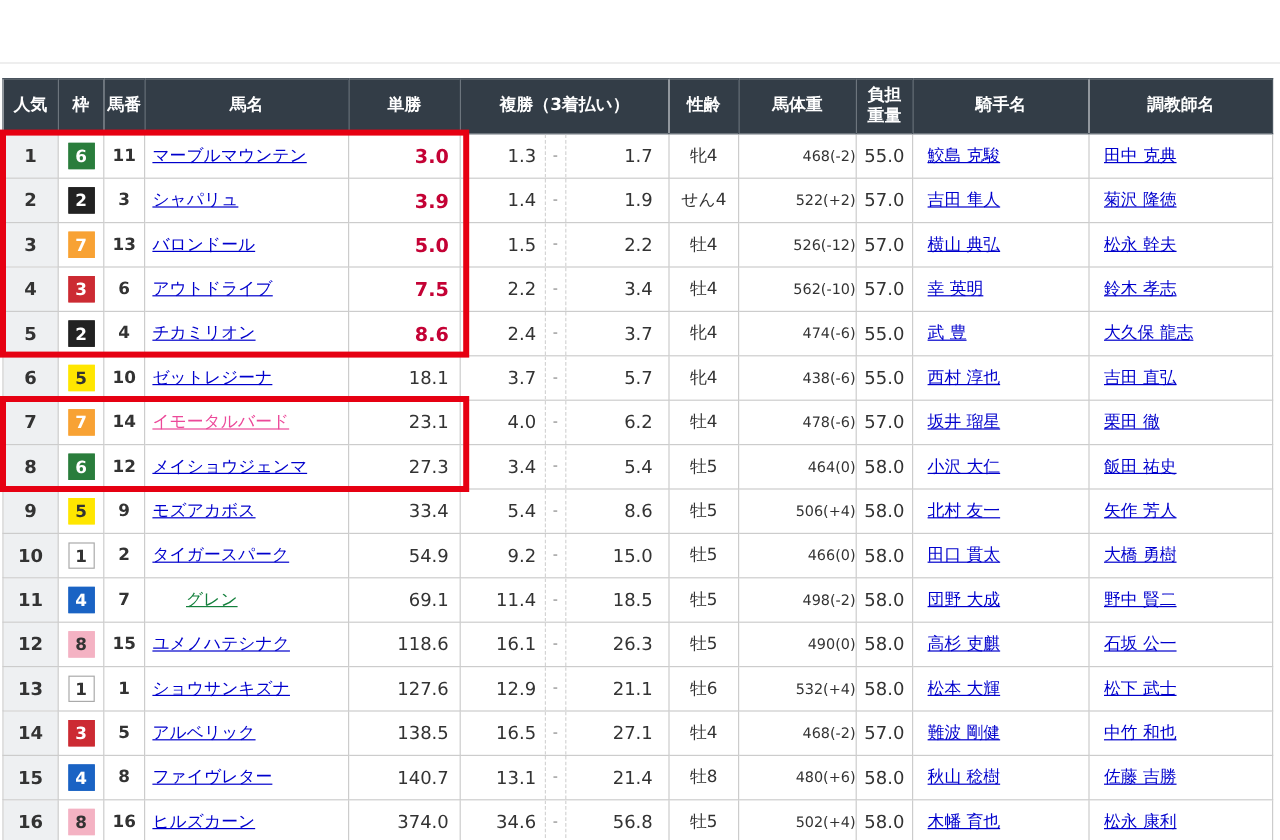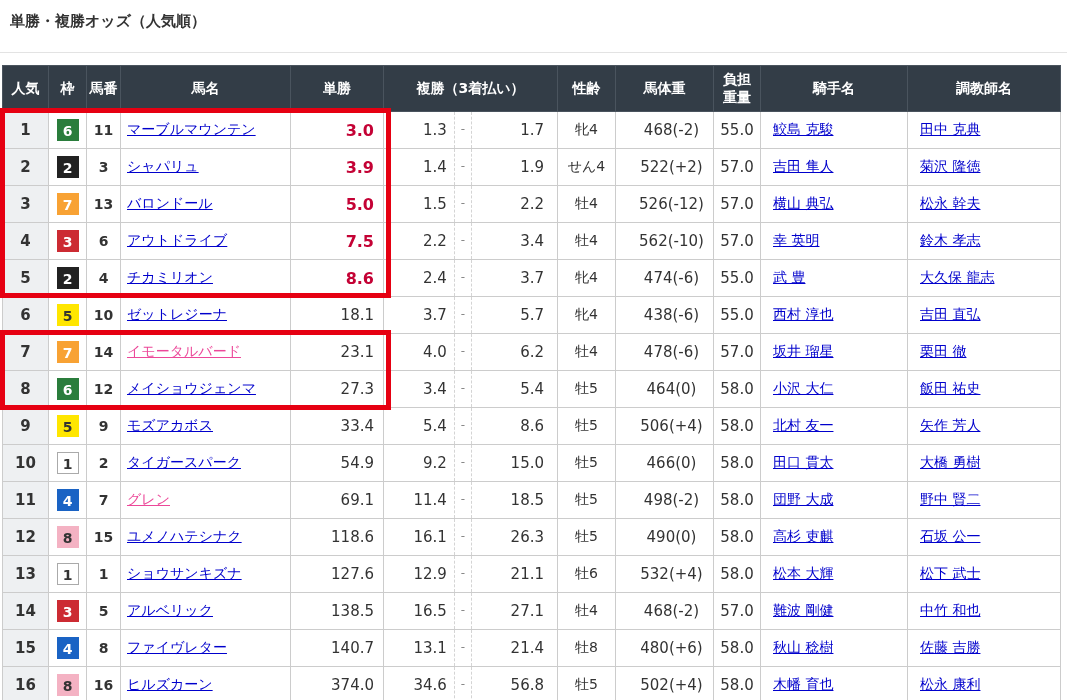--- a/index.html
+++ b/index.html
@@ -55,37 +55,36 @@
   .place-wrap { display:flex; align-items:center; height:100%; font-size:15px; }
   .place-low  { flex:1 1 0; text-align:right; padding-right:7px; }
   .place-dash {
     flex:0 0 18px; text-align:center; color:#888888; font-size:12px;
     border-left:1px dashed #d4d4d4; border-right:1px dashed #d4d4d4;
     height:100%; line-height:35px;
   }
   .place-high { flex:1.15 1 0; text-align:right; padding-right:13px; }
 
   td.c-sex { text-align:center; font-size:14px; }
-  td.c-weight { text-align:center; padding-left:14px; font-size:15px; }
+  td.c-weight { text-align:right; padding-left:14px; font-size:12px; }
   td.c-impost { text-align:center; font-size:15px; }
   td.c-jockey, td.c-trainer { text-align:left; padding-left:12px; }
 
   .hl-box {
     position:absolute; left:0; width:391px;
     border:5px solid #e60012; pointer-events:none;
   }
   .hl-top5 { top:108px; height:190px; }
   .hl-mid  { top:330px; height:80px; }
 </style>
 </head>
 <body>
 
 <div class="page">
 
-  <div class="page-title">単勝・複勝オッズ（人気順）</div>
   <div class="title-rule"></div>
 
   <table class="odds">
     <colgroup>
       <col style="width:46px">
         <col style="width:38px">
         <col style="width:34px">
       <col style="width:170px">
         <col style="width:93px">
         <col style="width:174px">
@@ -298,21 +297,21 @@
           <td class="c-sex">牡5</td>
           <td class="c-weight">466(0)</td>
           <td class="c-impost">58.0</td>
           <td class="c-jockey"><a class="link" style="color: rgb(0, 0, 204);">田口 貫太</a></td>
           <td class="c-trainer"><a class="link" style="color: rgb(0, 0, 204);">大橋 勇樹</a></td>
         </tr>
         <tr>
           <td class="c-rank" style="background: rgb(238, 240, 242);">11</td>
           <td class="c-frame"><span class="frame-box" style="background: rgb(26, 99, 196); color: rgb(255, 255, 255); border-color: rgb(26, 99, 196);">4</span></td>
           <td class="c-num">7</td>
-          <td class="c-name"><a class="link" style="color: #ec4899;">グレン</a></td>
+          <td class="c-name"><a class="link" style="color: #15803d; margin-left: 28px;">グレン</a></td>
           <td class="c-win" style="color: rgb(51, 51, 51);">69.1</td>
           <td class="c-place">
             <div class="place-wrap">
               <span class="place-low">11.4</span>
               <span class="place-dash">-</span>
               <span class="place-high">18.5</span>
             </div>
           </td>
           <td class="c-sex">牡5</td>
           <td class="c-weight">498(-2)</td>

